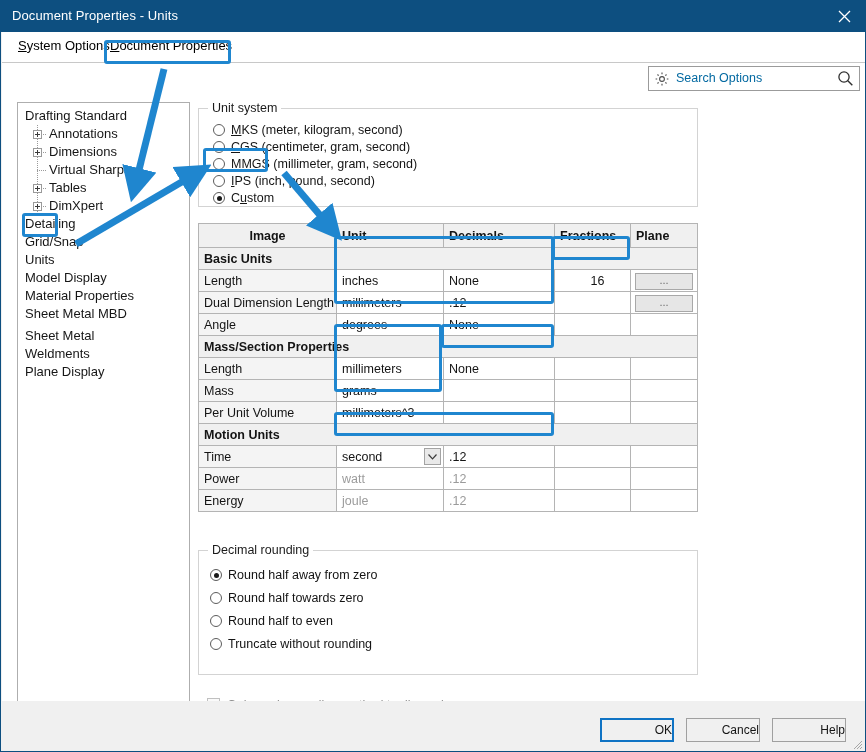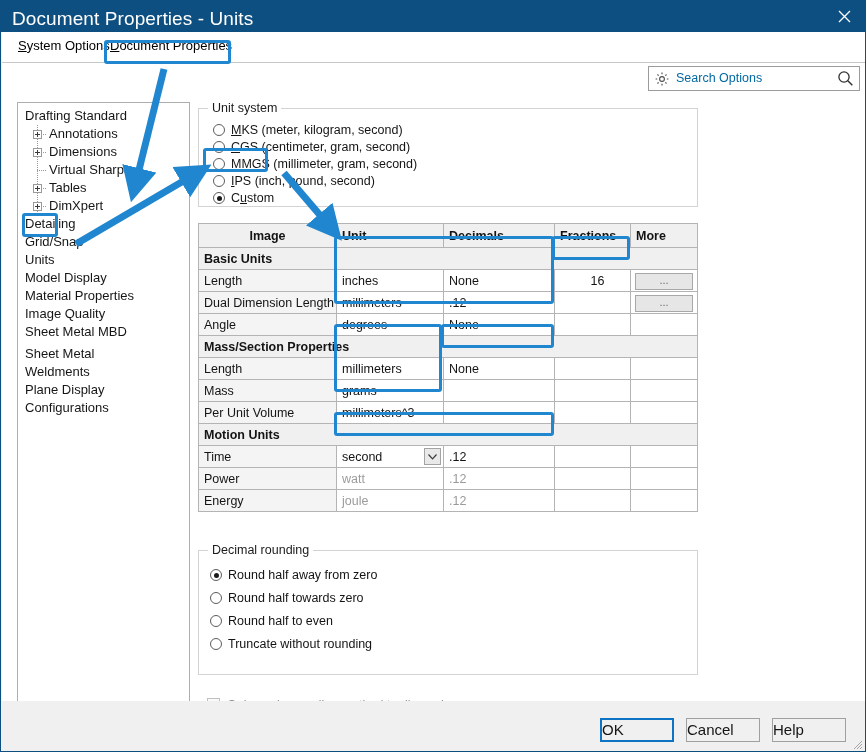--- a/index.html
+++ b/index.html
@@ -26,21 +26,21 @@
     position: absolute;
     left: 0; top: 0;
     width: 866px; height: 31px;
     background: #0d4f80;
     box-sizing: border-box;
   }
   .titlebar-text {
     position: absolute;
     left: 11px; top: 7px;
     color: #ffffff;
-    font-size: 19px;
+    font-size: 13px;
     letter-spacing: .1px;
     white-space: nowrap;
   }
   .close-btn {
     position: absolute;
     right: 0; top: 0;
     width: 46px; height: 31px;
     display: flex; align-items: center; justify-content: center;
   }
   .close-btn svg { display: block; }
@@ -271,23 +271,23 @@
     width: 864px; height: 50px;
     background: #f0f0f0;
   }
   .btn {
     position: absolute;
     top: 17px;
     height: 24px;
     background: #f0f0f0;
     border: 1px solid #a0a0a0;
     box-sizing: border-box;
-    font-size: 15px;
+    font-size: 12px;
     color: #141414;
-    text-align: left;
+    text-align: right;
     line-height: 22px;
   }
   .btn-ok { left: 598px; width: 74px; border: 2px solid #0f73c4; background: #f0f0f0; line-height: 20px; }
   .btn-cancel { left: 684px; width: 74px; }
   .btn-help { left: 770px; width: 74px; }
   .grip {
     position: absolute;
     right: 3px; bottom: 3px;
     width: 12px; height: 12px;
   }
@@ -392,36 +392,30 @@
         <div class="tree-row root" style="margin-top: 0px;">
           <span class="label">Units</span>
         </div>
         <div class="tree-row root" style="margin-top: 0px;">
           <span class="label">Model Display</span>
         </div>
         <div class="tree-row root" style="margin-top: 0px;">
           <span class="label">Material Properties</span>
         </div>
         <div class="tree-row root" style="margin-top: 0px;">
-          <span class="label">Image Quality</span>
-        </div>
-        <div class="tree-row root" style="margin-top: 0px;">
           <span class="label">Sheet Metal MBD</span>
         </div>
         <div class="tree-row root" style="margin-top: 4px;">
           <span class="label">Sheet Metal</span>
         </div>
         <div class="tree-row root" style="margin-top: 0px;">
           <span class="label">Weldments</span>
         </div>
         <div class="tree-row root" style="margin-top: 0px;">
           <span class="label">Plane Display</span>
-        </div>
-        <div class="tree-row root" style="margin-top: 0px;">
-          <span class="label">Configurations</span>
         </div>
       </div>
 
     <div class="groupbox gb-unitsystem">
       <div class="legend">Unit system</div>
       <div id="unitsys-host">
           <div class="radio-row" style="left: 14px; top: 12px;">
             <span class="radio-circle"></span>
             <span class="rl"><u>M</u>KS  (meter, kilogram, second)</span>
           </div>
@@ -451,21 +445,21 @@
           <col style="width:111px">
           <col style="width:76px">
           <col style="width:67px">
       </colgroup>
       <thead>
         <tr>
           <th class="c-type">Image</th>
           <th>Unit</th>
           <th>Decimals</th>
           <th>Fractions</th>
-          <th>More</th>
+          <th>Plane</th>
         </tr>
       </thead>
       <tbody id="utable-host">
           <tr class="section">
             <td colspan="5">Basic Units</td>
           </tr>
           <tr class="data">
             <td class="c-type">Length</td>
             <td class="">inches</td>
             <td class="">None</td>

